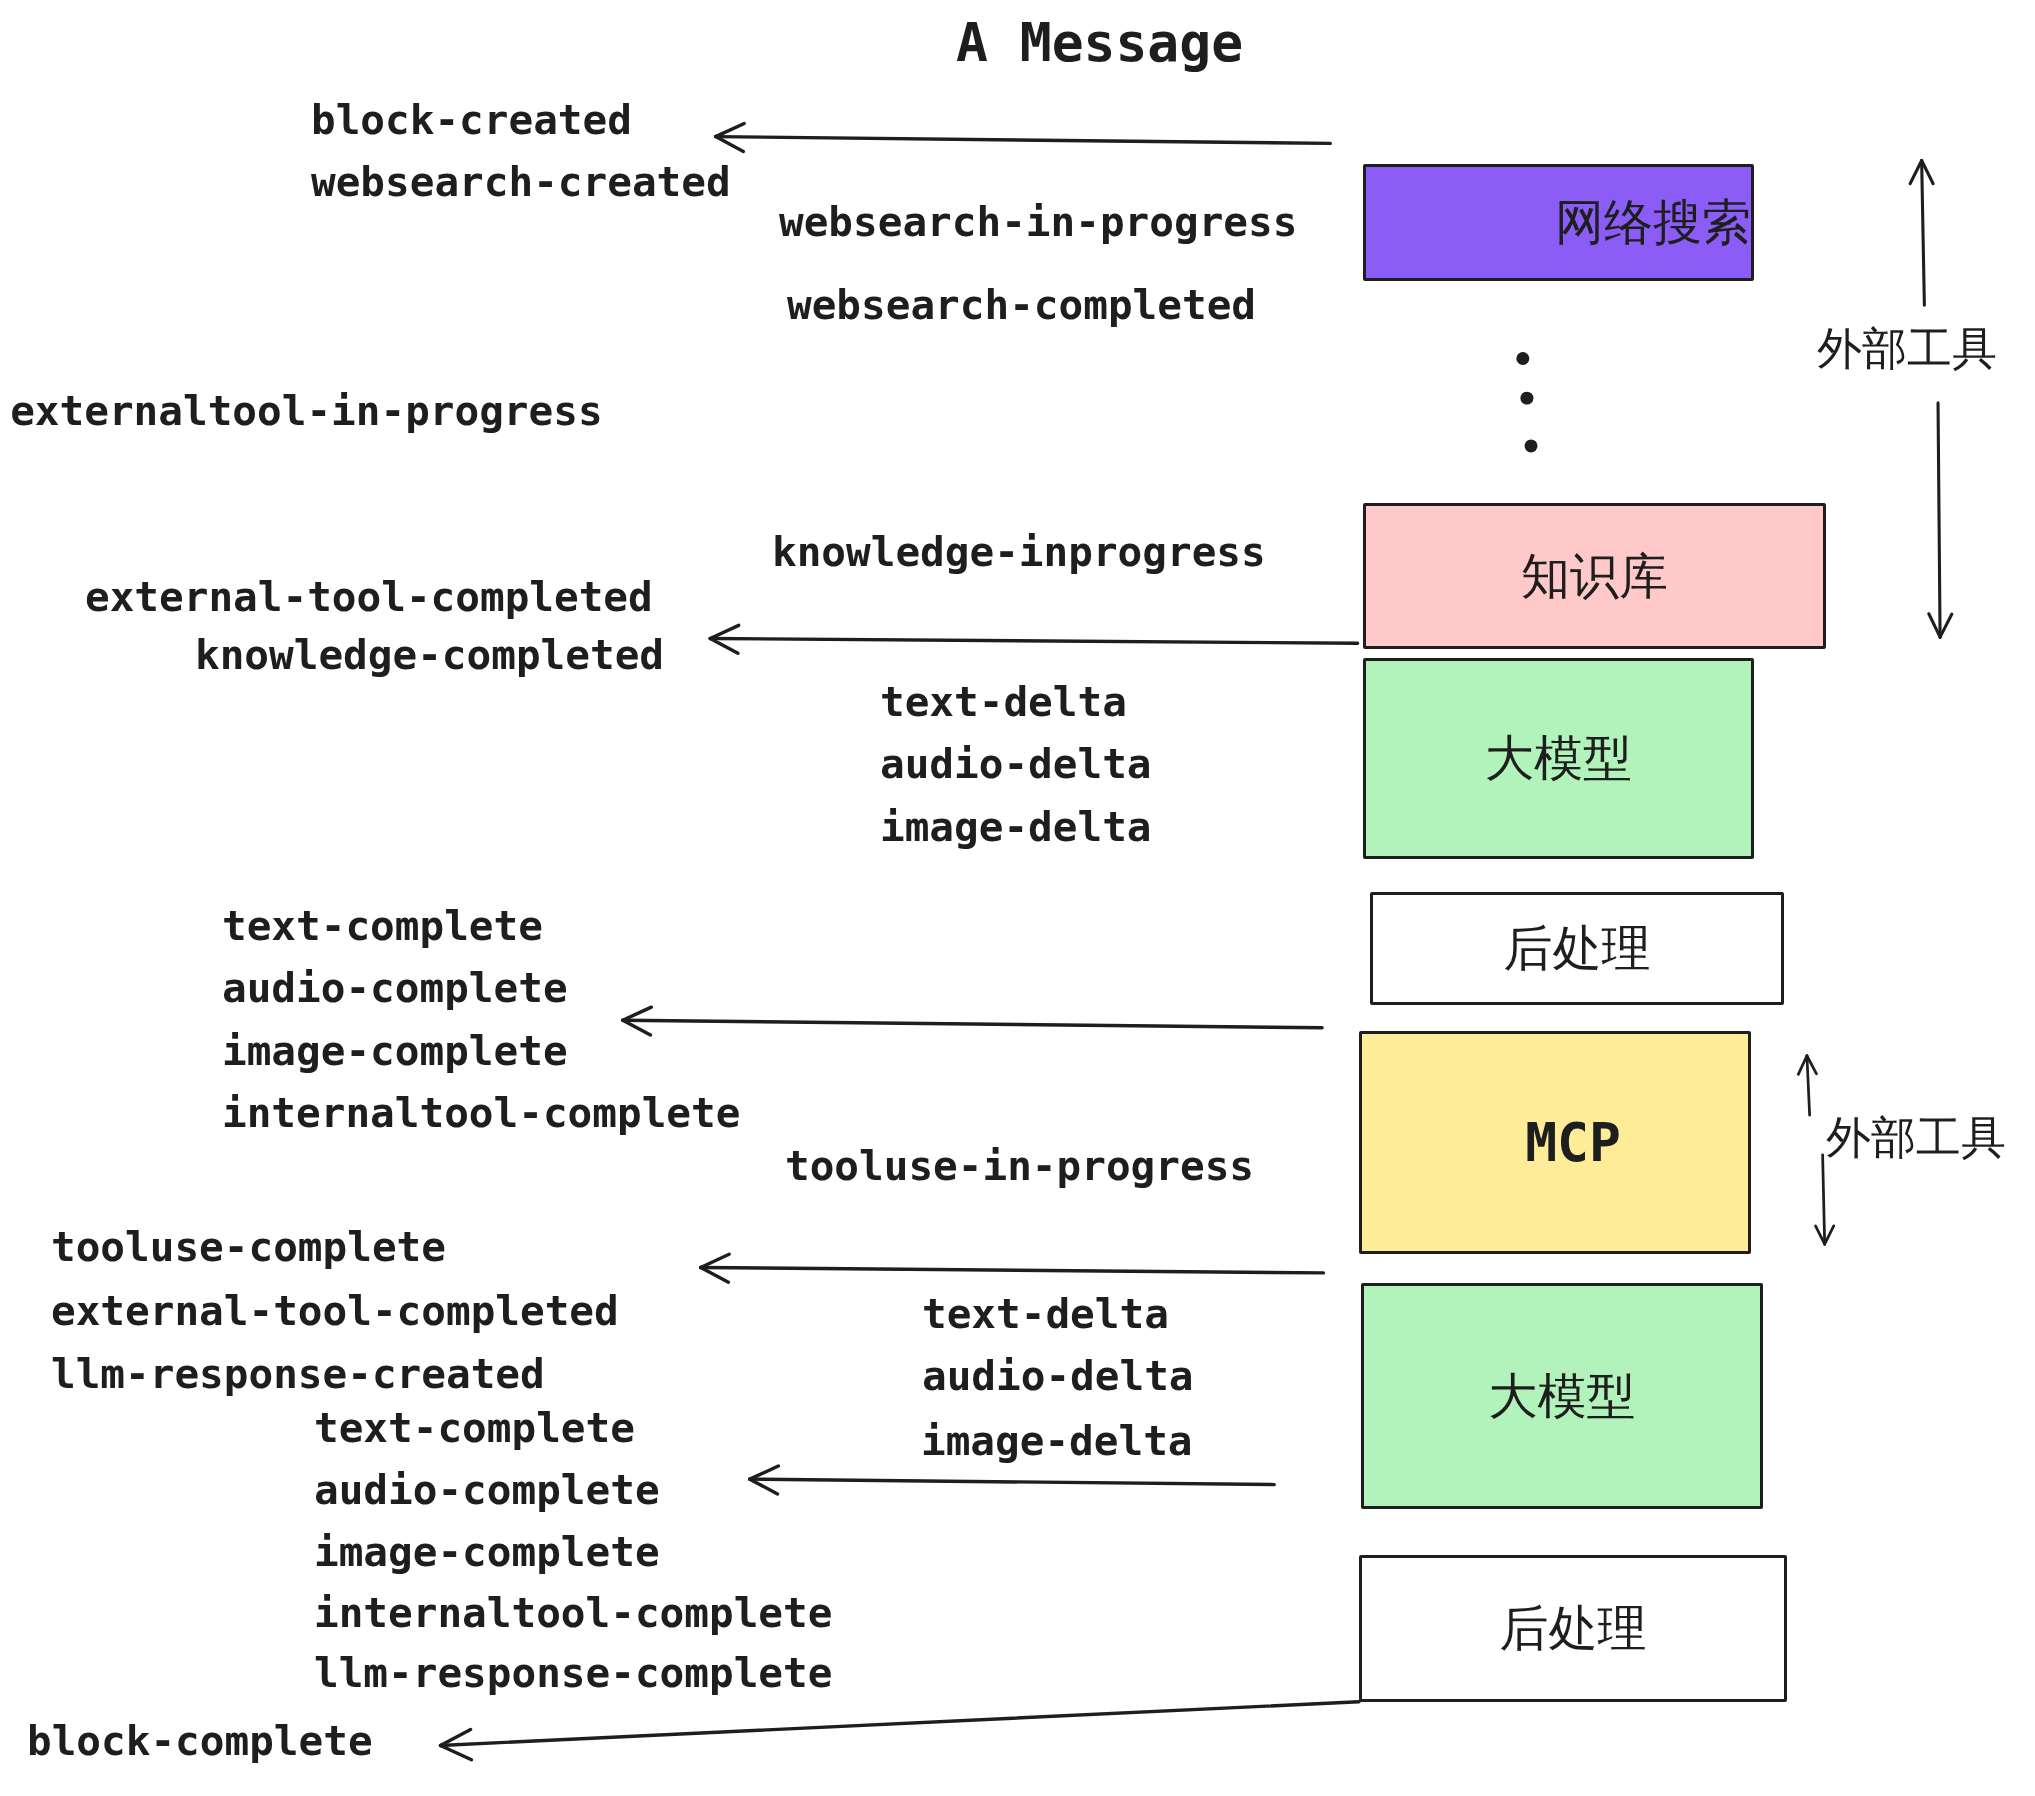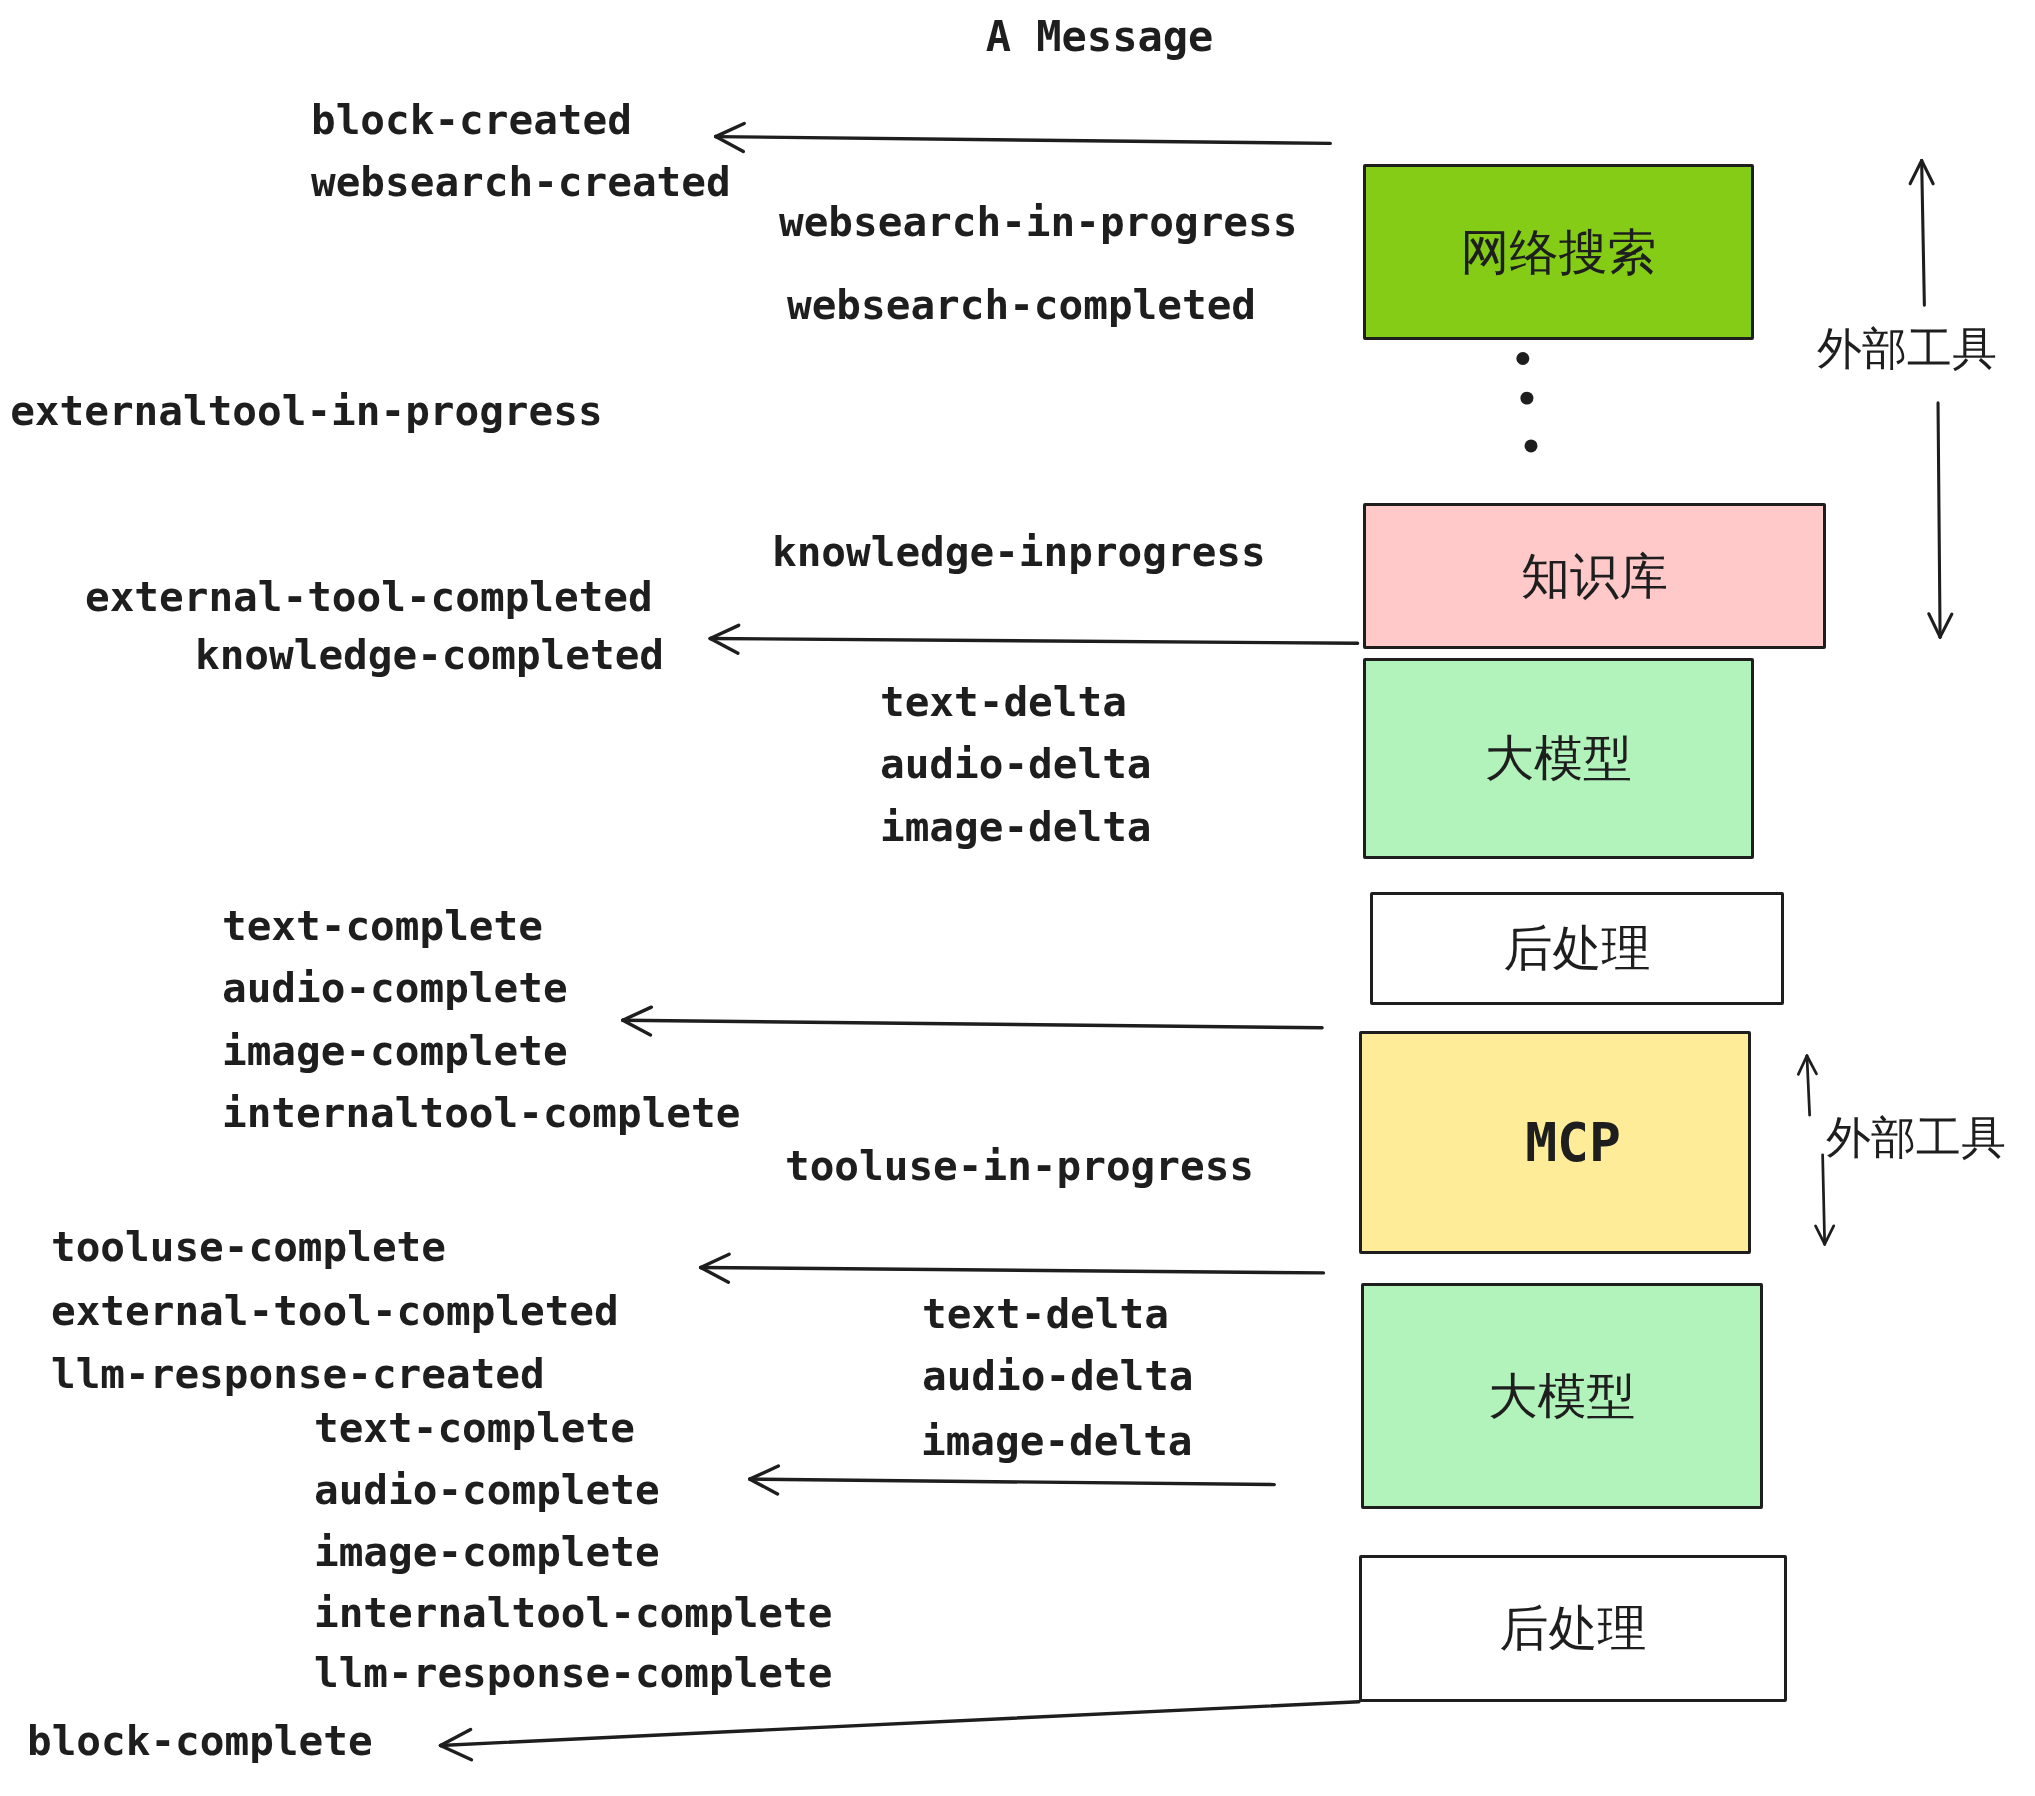--- a/index.html
+++ b/index.html
@@ -9,21 +9,21 @@
     background:#ffffff;
     overflow:hidden;
     font-family:"Liberation Sans", sans-serif;
     color:#1e1e1e;
   }
   .title{
     position:absolute;
     left:888px;top:16.4px;width:423px;
     text-align:center;
     font-family:"DejaVu Sans Mono","Liberation Mono",monospace;
-    font-weight:bold;font-size:42px;line-height:1;
+    font-weight:bold;font-size:53px;line-height:1;
     white-space:nowrap;
   }
   .event{
     position:absolute;
     font-family:"DejaVu Sans Mono","Liberation Mono",monospace;
     font-weight:bold;font-size:41px;line-height:1;
     white-space:nowrap;
     letter-spacing:0px;
   }
   .box{
@@ -80,21 +80,21 @@
       <line x1="2646" y1="1546" x2="2633.3833939975966" y2="1573.2180317616856" stroke="#1e1e1e" stroke-width="4" stroke-linecap="round"></line>
       <line x1="2646" y1="1546" x2="2660.0113159391135" y2="1572.5270244402636" stroke="#1e1e1e" stroke-width="4" stroke-linecap="round"></line>
       <line x1="2669" y1="1691" x2="2672" y2="1822" stroke="#1e1e1e" stroke-width="4" stroke-linecap="round"></line>
       <line x1="2672" y1="1822" x2="2685.2405179350626" y2="1795.079957562974" stroke="#1e1e1e" stroke-width="4" stroke-linecap="round"></line>
       <line x1="2672" y1="1822" x2="2658.6037432751145" y2="1795.1571181546958" stroke="#1e1e1e" stroke-width="4" stroke-linecap="round"></line>
       <circle cx="2230" cy="525" r="9.5" fill="#1e1e1e"></circle>
       <circle cx="2236" cy="583" r="9.5" fill="#1e1e1e"></circle>
       <circle cx="2242" cy="653" r="9.5" fill="#1e1e1e"></circle>
     </svg>
   <div id="boxes">
-      <div class="box" style="left: 1363px; top: 164px; width: 391px; height: 176px; background: #84cc16;">
+      <div class="box" style="left: 1363px; top: 164px; width: 391px; height: 117px; background: #8b5cf6; justify-content: flex-end;">
         <span class="lbl">网络搜索</span>
       </div>
       <div class="box" style="left: 1363px; top: 503px; width: 463px; height: 146px; background: rgb(255, 201, 201);">
         <span class="lbl">知识库</span>
       </div>
       <div class="box" style="left: 1363px; top: 658px; width: 391px; height: 201px; background: rgb(178, 242, 187);">
         <span class="lbl">大模型</span>
       </div>
       <div class="box" style="left: 1370px; top: 892px; width: 414px; height: 113px; background: rgb(255, 255, 255);">
         <span class="lbl">后处理</span>

